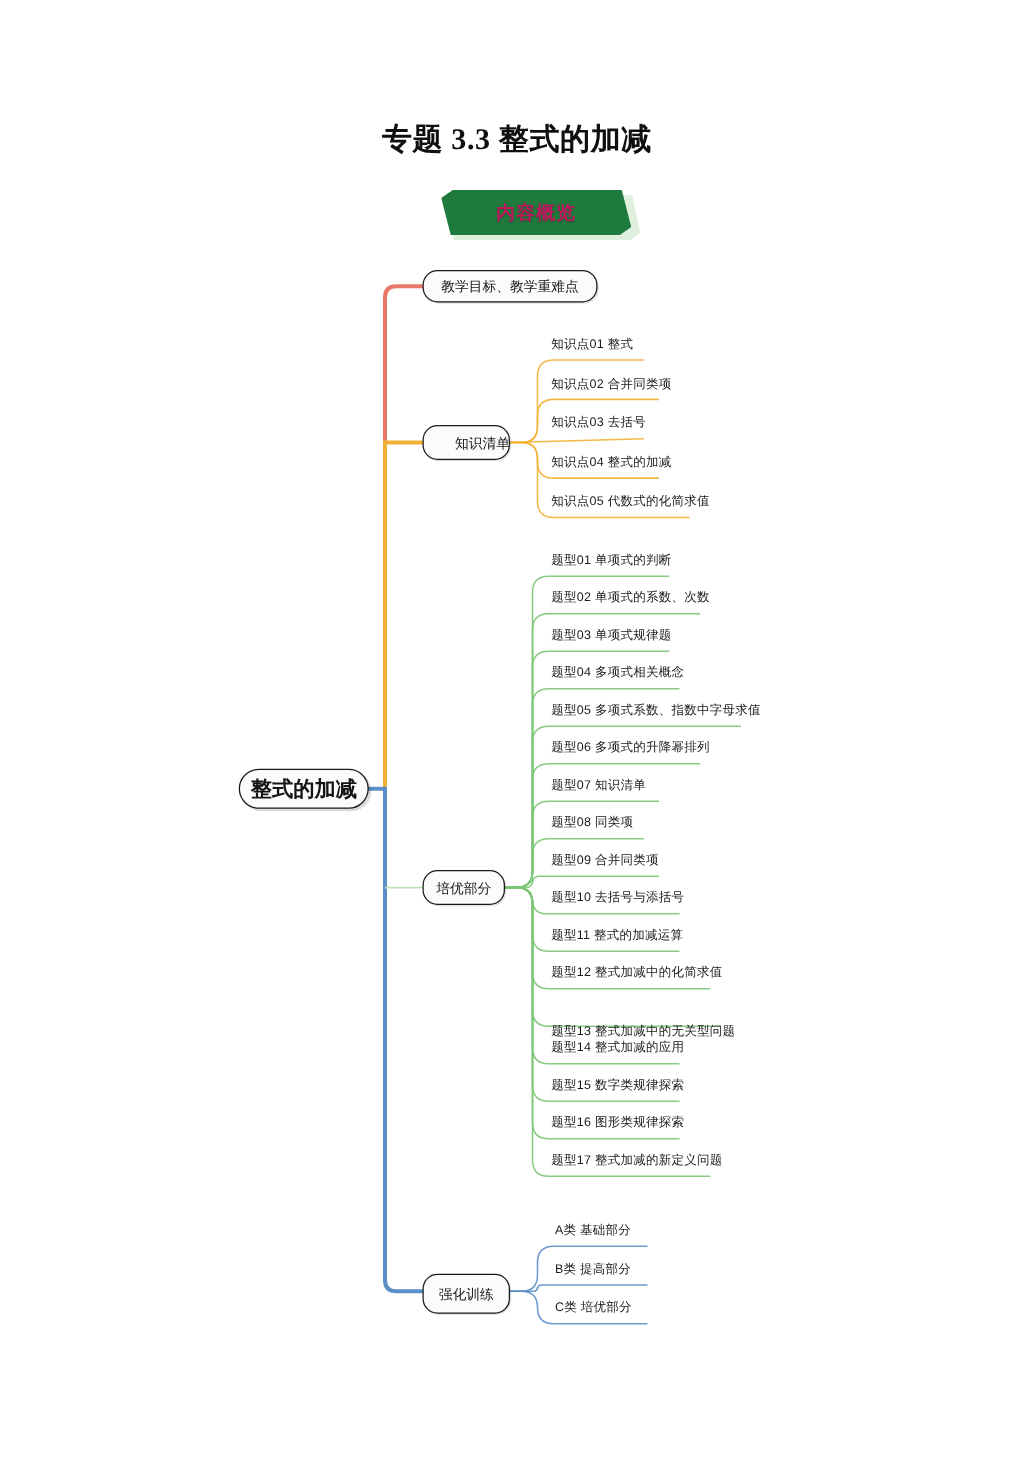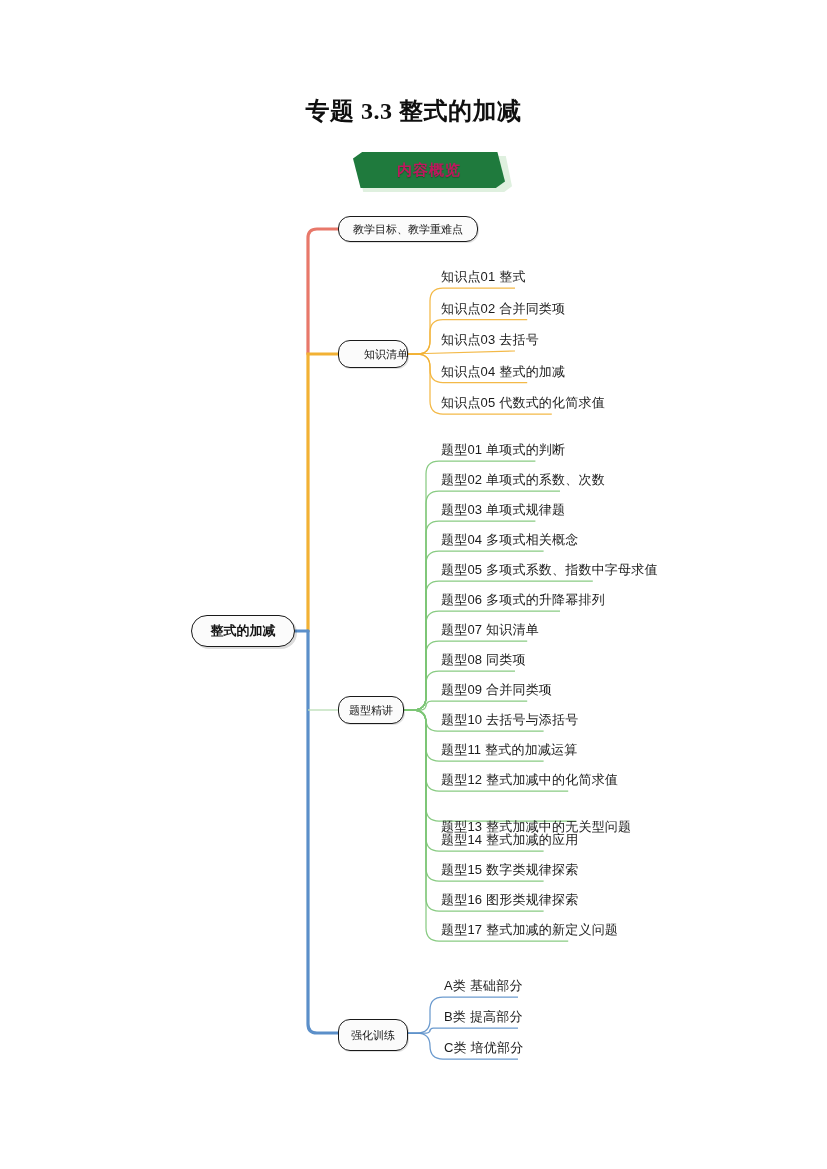--- a/index.html
+++ b/index.html
@@ -98,30 +98,30 @@
     display: flex;
     align-items: center;
     justify-content: center;
     color: #141414;
     font-size: 11px;
     white-space: nowrap;
     box-shadow: 1px 1px 0 rgba(0,0,0,0.12);
   }
   .node.root {
     border-radius: 22px;
-    font-size: 13px;
+    font-size: 17px;
     font-weight: bold;
     border-width: 1.8px;
     box-shadow: 2px 2px 0 rgba(0,0,0,0.14);
   }
 
   .leaf {
     position: absolute;
     color: #1b1b1b;
-    font-size: 13px;
+    font-size: 10px;
     white-space: nowrap;
     letter-spacing: 0.2px;
   }
 </style>
 </head>
 <body>
 
 <div id="page">
 
   <div class="doc-title">专题 3.3  整式的加减</div>
@@ -186,18 +186,18 @@
       <div class="leaf" style="left: 441px; top: 801px; margin-top: 17px;">题型13  整式加减中的无关型问题</div>
       <div class="leaf" style="left: 441px; top: 831px;">题型14  整式加减的应用</div>
       <div class="leaf" style="left: 441px; top: 861px;">题型15  数字类规律探索</div>
       <div class="leaf" style="left: 441px; top: 891px;">题型16  图形类规律探索</div>
       <div class="leaf" style="left: 441px; top: 921px;">题型17  整式加减的新定义问题</div>
       <div class="leaf" style="left: 444px; top: 977px;">A类 基础部分</div>
       <div class="leaf" style="left: 444px; top: 1008px;">B类 提高部分</div>
       <div class="leaf" style="left: 444px; top: 1039px;">C类 培优部分</div>
       <div class="node" style="left: 338px; top: 216px; width: 140px; height: 26px;">教学目标、教学重难点</div>
       <div class="node" style="left: 338px; top: 340px; width: 70px; height: 28px; padding-left: 26px;">知识清单</div>
-      <div class="node" style="left: 338px; top: 696px; width: 66px; height: 28px;">题型精讲</div>
+      <div class="node" style="left: 338px; top: 696px; width: 66px; height: 28px;">培优部分</div>
       <div class="node" style="left: 338px; top: 1019px; width: 70px; height: 32px;">强化训练</div>
       <div class="node root" style="left: 191px; top: 615px; width: 104px; height: 32px;">整式的加减</div>
     </div>
 
 </div>
 
 </body></html>

